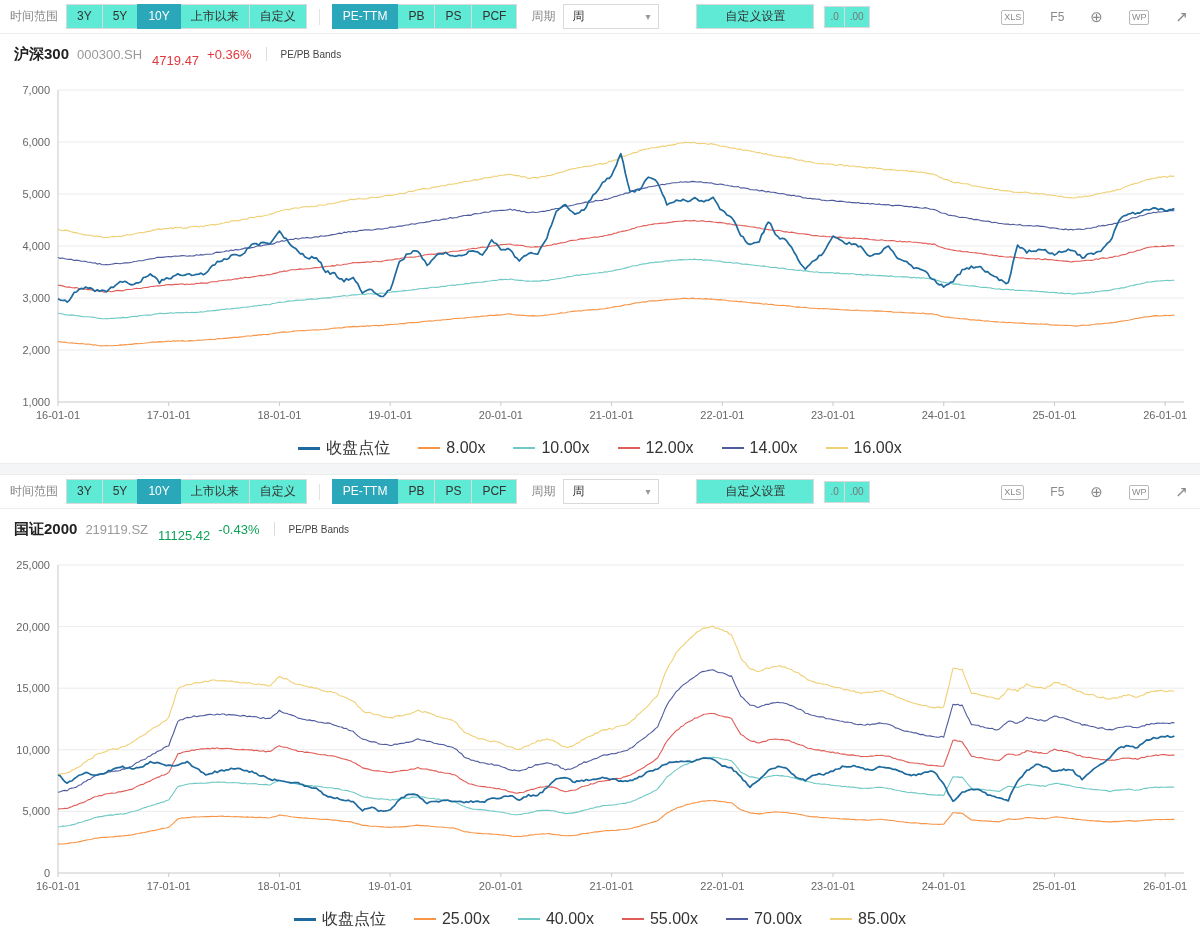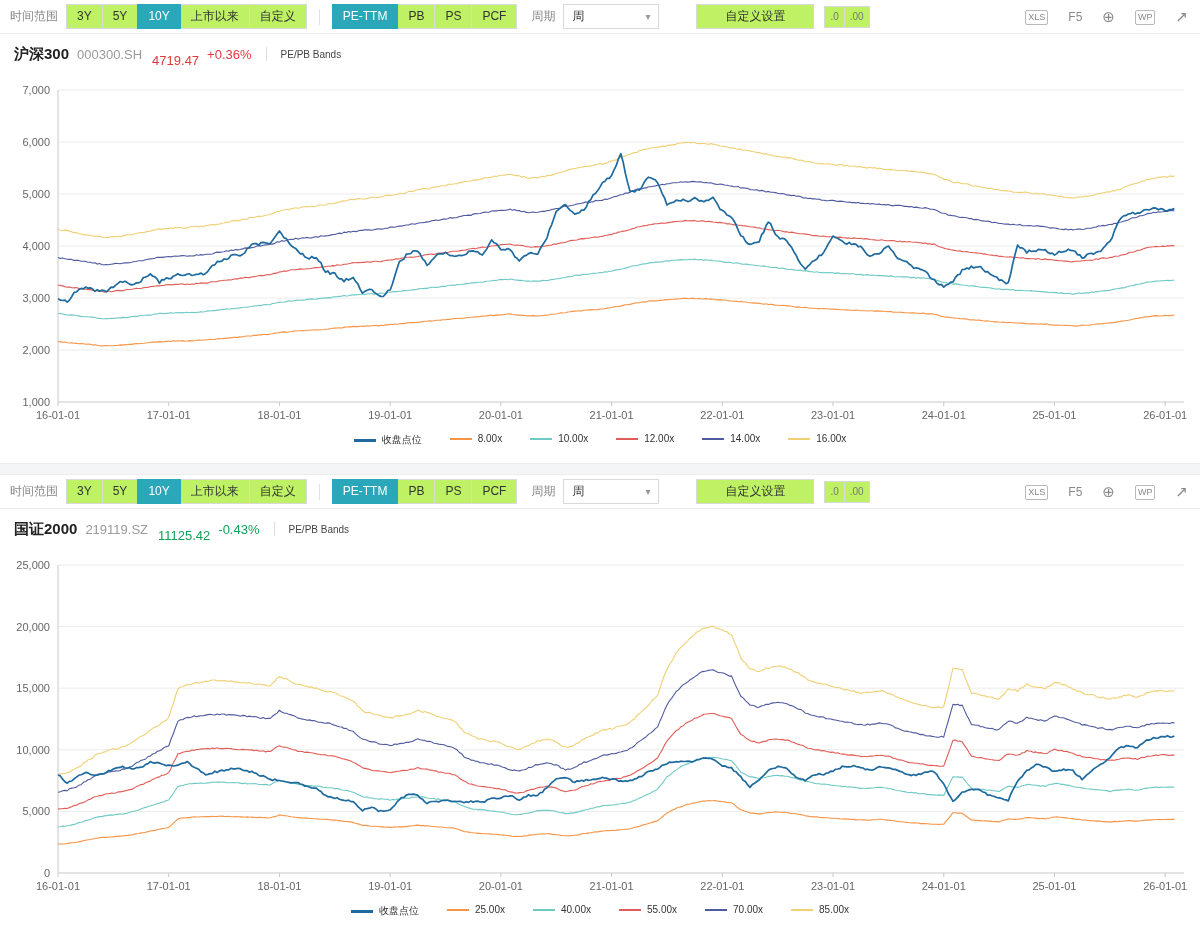--- a/index.html
+++ b/index.html
@@ -14,37 +14,37 @@
     display: flex; align-items: center;
     height: 34px; padding: 0 10px;
     border-bottom: 1px solid #ececec;
     background: #fff;
     white-space: nowrap;
   }
   .tb-label { color: #888; margin-right: 8px; }
   .seg { display: flex; }
   .btn {
     font-family: inherit; font-size: 12px; color: #333;
-    background: #bef264; border: 1px solid #d9d9d9;
+    background: #5eead4; border: 1px solid #d9d9d9;
     height: 25px; line-height: 23px; padding: 0 10px;
     margin-left: -1px; cursor: pointer;
   }
   .seg .btn:first-child { margin-left: 0; }
   .btn.active { background: var(--accent); border-color: var(--accent); color: #fff; position: relative; z-index: 1; }
   .vdiv { width: 1px; height: 16px; background: #e3e3e3; margin: 0 12px; }
   .select {
     width: 96px; height: 25px; border: 1px solid #d9d9d9;
     display: flex; align-items: center; justify-content: space-between;
     padding: 0 8px; margin-right: 14px; cursor: pointer; background: #fff;
   }
   .select .chev { color: #999; font-size: 10px; }
   .btn.standalone { margin-left: 23px; padding: 0 28px; }
   .seg.mini { margin-left: 10px; }
   .btn.mini { height: 22px; line-height: 20px; font-size: 10px; padding: 0 5px; color: #777; }
-  .tb-right { margin-left: auto; display: flex; align-items: center; gap: 16px; color: #8a8a8a; }
+  .tb-right { margin-left: auto; display: flex; align-items: center; gap: 22px; color: #8a8a8a; }
   .iconbtn {
     background: none; border: none; color: #8a8a8a; cursor: pointer;
     font-family: inherit; font-size: 12px; padding: 0 2px; height: 24px;
   }
   .iconbtn .boxed {
     display: inline-block; border: 1px solid #b9b9b9; border-radius: 2px;
     font-size: 9px; padding: 2px 2px; line-height: 1; color: #8a8a8a;
   }
   .iconbtn.big { font-size: 15px; }
   .title-row {
@@ -52,22 +52,22 @@
   }
   .idx-name { font-size: 15px; font-weight: bold; color: #222; margin-right: 8px; }
   .idx-code { font-size: 13px; color: #999; margin-right: 10px; }
   .idx-price { font-size: 13px; margin-right: 8px; margin-top: 12px; }
   .idx-chg { font-size: 13px; }
   .vsep { width: 1px; height: 14px; background: #ddd; margin: 0 14px; }
   .bands-label { font-size: 10px; color: #444; }
   .chart-wrap { width: 1200px; }
   svg text { font-family: "Liberation Sans", "DejaVu Sans", sans-serif; }
   .legend {
-    display: flex; justify-content: center; align-items: flex-start;
-    height: 30px; gap: 28px; font-size: 10px; color: #333;
+    display: flex; justify-content: center; align-items: center;
+    height: 30px; gap: 28px; font-size: 16px; color: #333;
   }
   .legend-item { display: inline-flex; align-items: center; cursor: pointer; }
   .legend-line {
     display: inline-block; width: 22px; height: 0;
     border-top: 2px solid #999; margin-right: 6px;
   }
   .section-divider { height: 12px; background: #f4f5f6; border-top: 1px solid #ececec; border-bottom: 1px solid #ececec; }
 </style>
 </head>
 <body>

